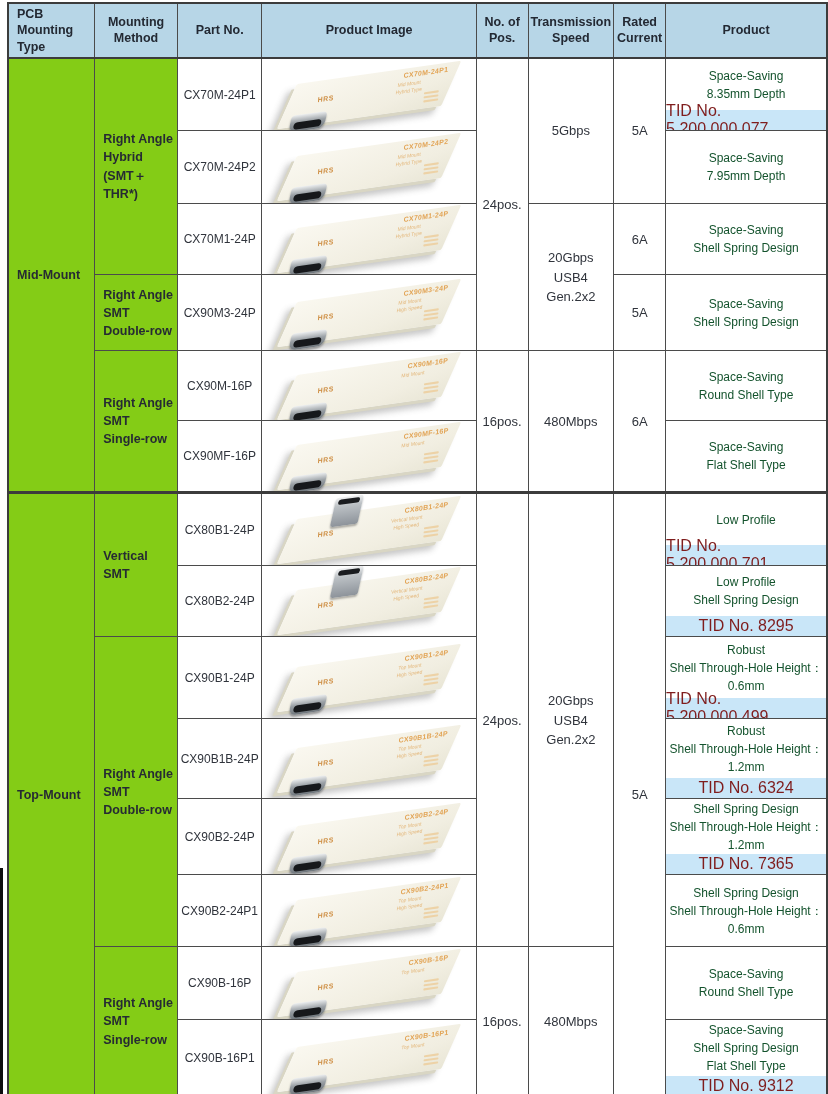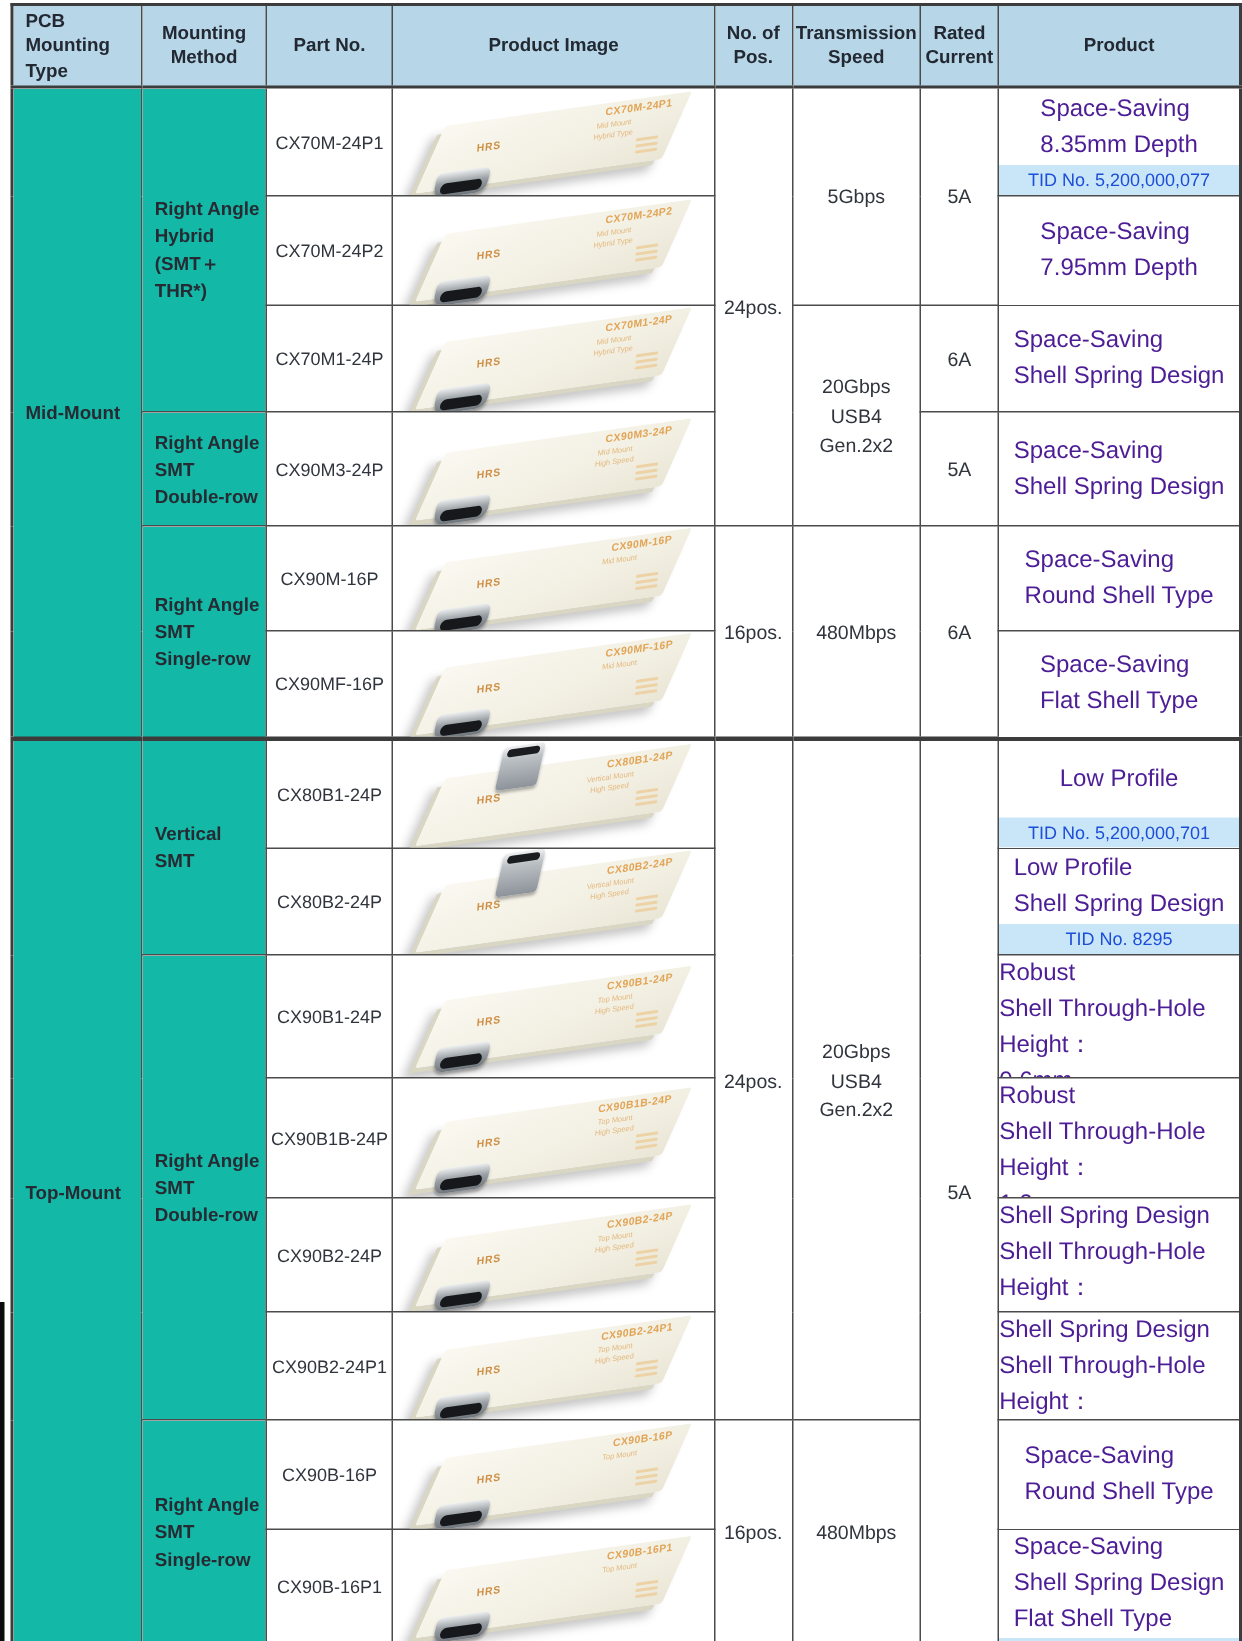--- a/index.html
+++ b/index.html
@@ -23,38 +23,38 @@
   
   thead tr { height:44px; }
   th {
     background:#b7d6e7; font-weight:700; font-size:12.5px; color:#232933;
     line-height:1.3; text-align:center; vertical-align:middle; padding:2px;
   }
   th.left { text-align:left; padding-left:8px;margin-left:16px; }
 
   
   td.mount, td.method {
-    background:#14b8a6; font-weight:700; font-size:12.5px; color:#262b33;
+    background:#84cc16; font-weight:700; font-size:12.5px; color:#262b33;
     vertical-align:middle; text-align:left; padding:4px 3px 4px 8px;
     white-space:pre-line; line-height:1.45;
   }
   td.part { font-size:12px; color:#30343c; text-align:center; vertical-align:middle; background:#fff; }
   td.pos, td.speed, td.cur {
     font-size:13px; color:#30343c; text-align:center; vertical-align:middle;
     white-space:pre-line; line-height:1.5; background:#fff;
   }
   td.feat { padding:0; position:relative; background:#fff; }
   .featwrap { position:absolute; inset:0; display:flex; flex-direction:column; }
   .feattext {
     flex:1; display:flex; align-items:center; justify-content:center;
-    font-size:16px; color:#4c1d95; white-space:pre-line; text-align:left; line-height:1.5;
+    font-size:12px; color:#14532d; white-space:pre-line; text-align:center; line-height:1.5;
   }
   .tidbar {
-    height:20px; flex:0 0 20px; background:#c9e6f8; color:#1d4ed8;
-    display:flex; align-items:center; justify-content:center; font-size:12px;
+    height:20px; flex:0 0 20px; background:#c9e6f8; color:#7f1d1d;
+    display:flex; align-items:center; justify-content:center; font-size:16px;
   }
 
   
   td.img { background:#fff; vertical-align:middle; }
   .board-area { display:flex; align-items:center; justify-content:center; height:100%; width:100%; }
   .board {
     position:relative; width:166px; height:42px;
     background:linear-gradient(160deg,#faf8f0 0%,#f1eee1 70%,#e9e6d6 100%);
     border-radius:2px;
     transform:rotate(-8deg) skewX(-32deg);

